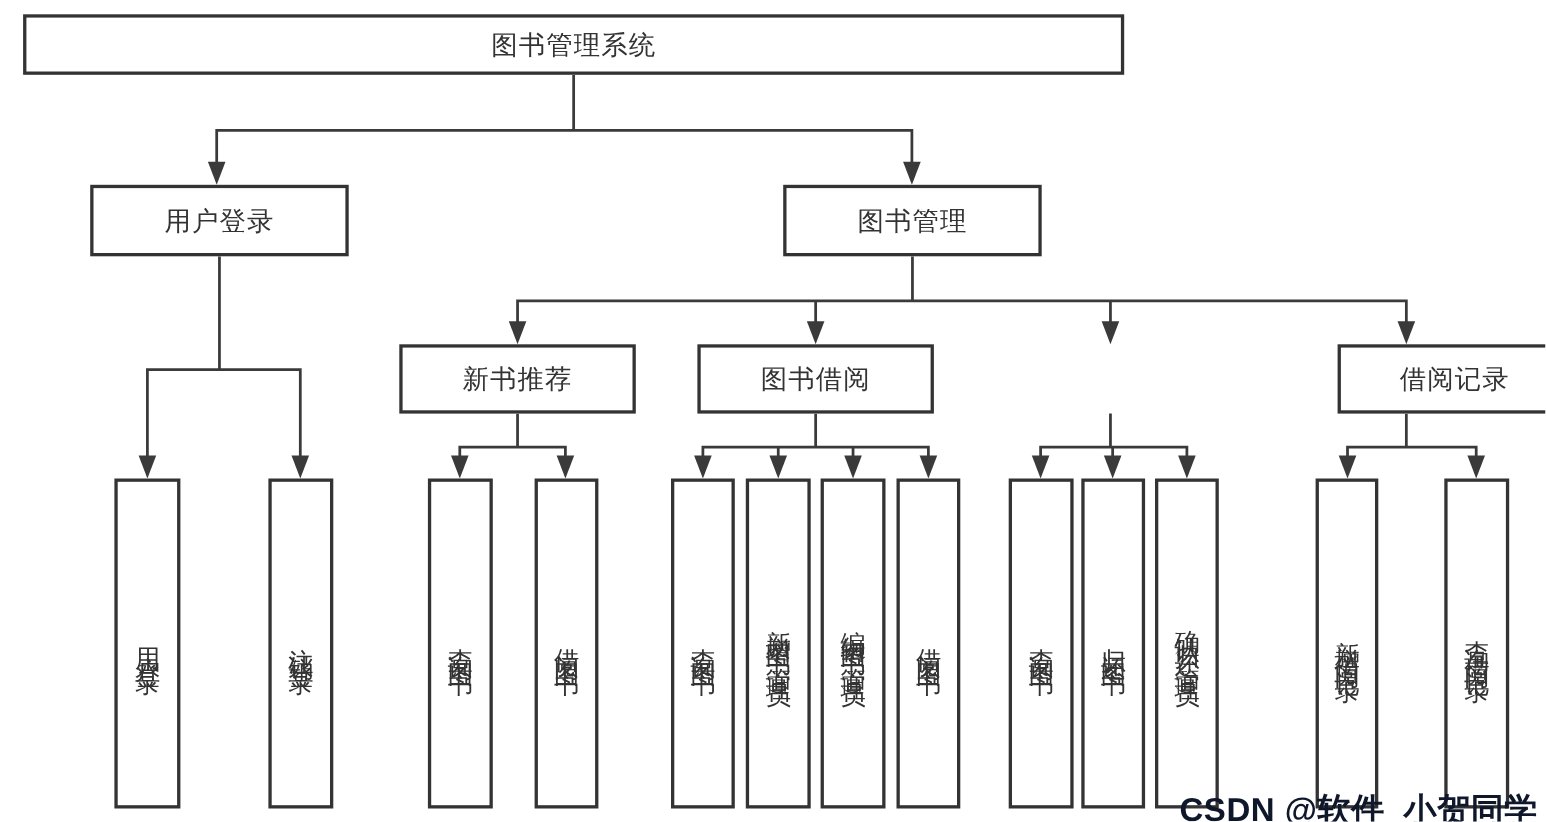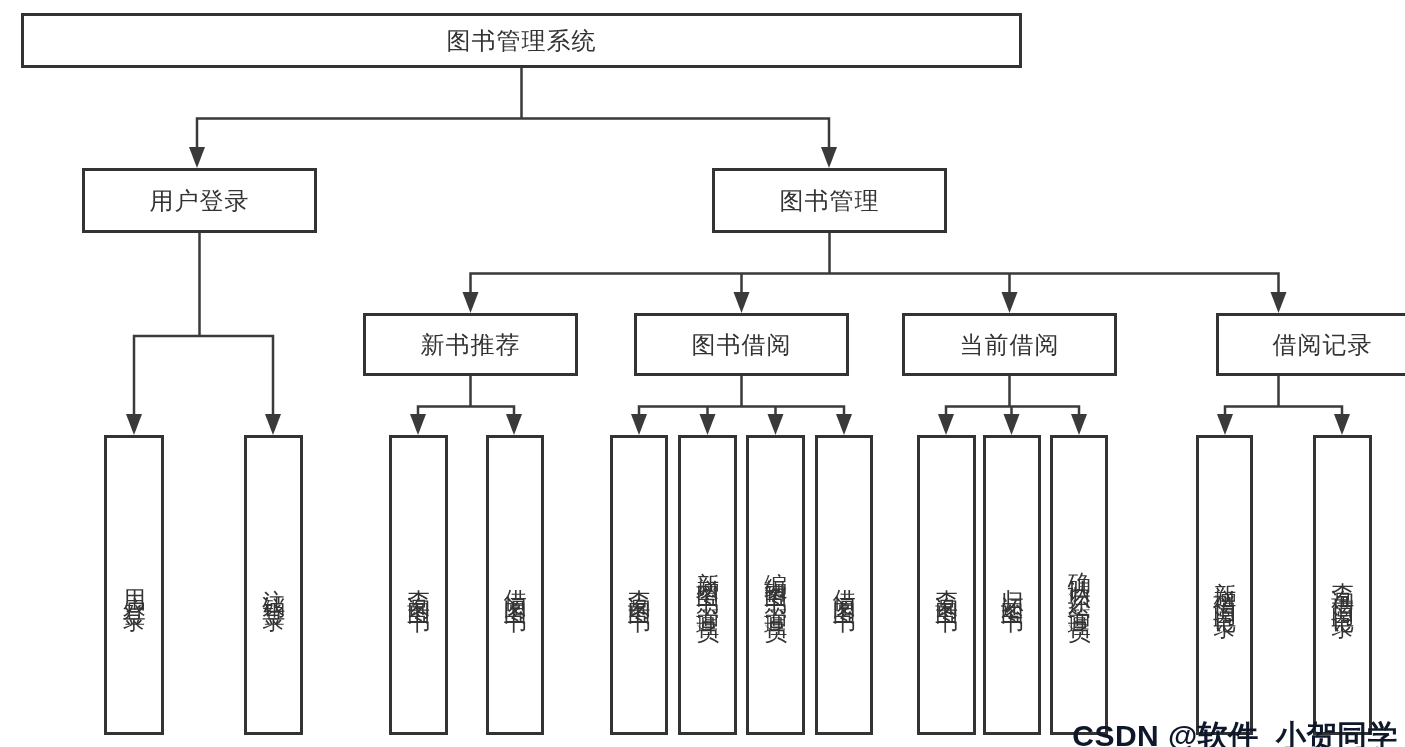--- a/index.html
+++ b/index.html
@@ -88,23 +88,20 @@
   <div class="box h l2" style="left:712px;text-align:center;">
     <span>图书管理</span>
   </div>
 
   <div class="box h l3" style="left:634px;width:215px;">
     <span>图书借阅</span>
   </div>
   <div class="box h l3" style="left:363px;width:215px;">
     <span>新书推荐</span>
   </div>
-  <div class="box h l3" style="left:902px;width:215px;">
-    <span>当前借阅</span>
-  </div>
   <div class="box h l3" style="left:1172px;width:213px;margin-left:44px;">
     <span>借阅记录</span>
   </div>
 
   <div class="box v" style="left:104px;width:60px;">
     <span class="vt">用户登录</span>
   </div>
   <div class="box v" style="left:244px;width:59px;">
     <span class="vt">注销登录</span>
   </div>

